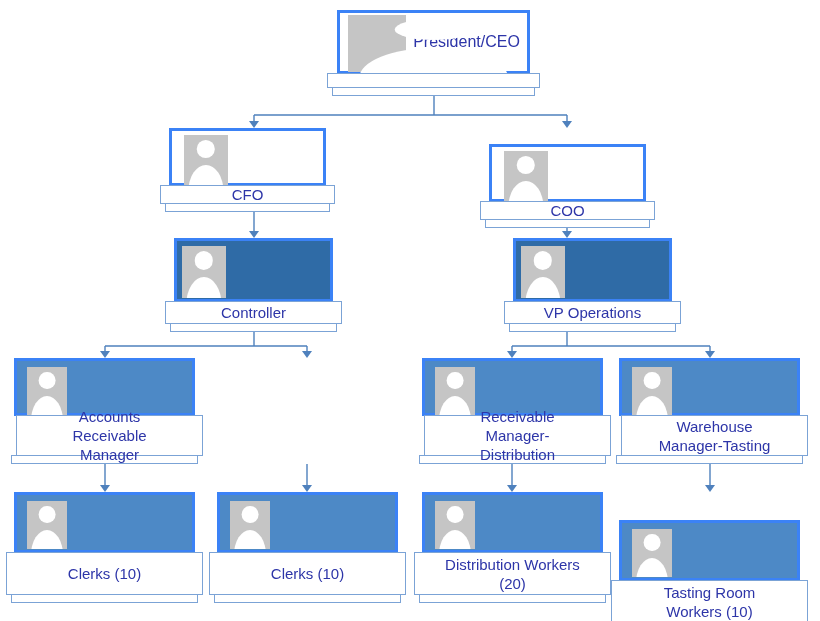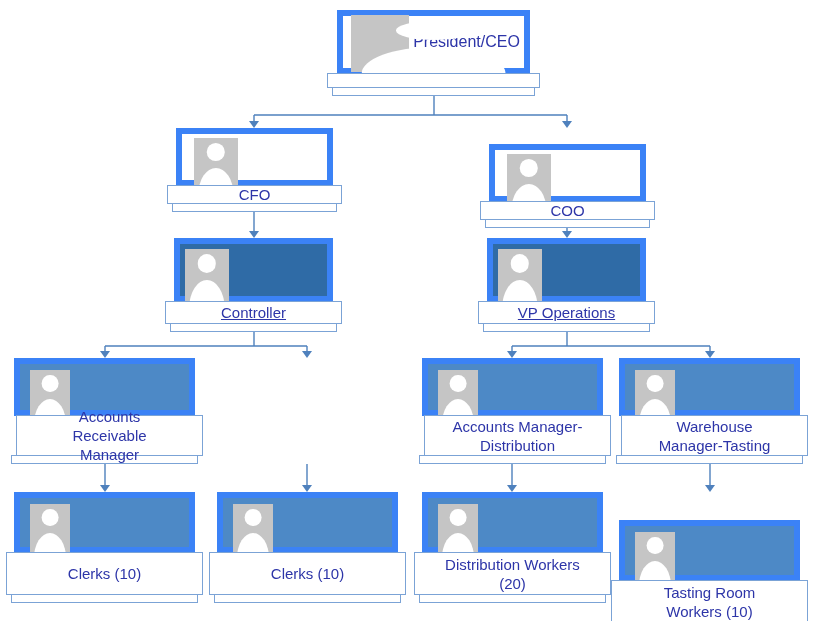--- a/index.html
+++ b/index.html
@@ -6,21 +6,21 @@
   body{
     width:820px;height:621px;position:relative;background:#ffffff;
     font-family:"Liberation Sans",sans-serif;overflow:hidden;
   }
   .stage{position:absolute;left:0;top:0;width:820px;height:621px;}
   svg.connectors{position:absolute;left:0;top:0;pointer-events:none;}
 
   .node{position:absolute;}
   .node-body{
     position:relative;box-sizing:border-box;
-    border:6px solid #3b82f6;background:#ffffff;margin:0 9px;
+    border:3px solid #3b82f6;background:#ffffff;margin:0 9px;
   }
   .node-plate{
     position:relative;box-sizing:border-box;
     border:1px solid #7ba3d6;background:#ffffff;margin-top:-1px;
     display:flex;align-items:center;justify-content:center;text-align:center;
     color:#2d35a8;font-size:15px;line-height:19px;padding:0 26px;
   }
   .node-base{
     box-sizing:border-box;border:1px solid #7ba3d6;background:#ffffff;
     margin:-1px 5px 0 5px;height:9px;
@@ -43,21 +43,21 @@
   .l1 .node-plate{height:15px;padding:0;}
 
   
   .l2 .node-body{height:58px;}
   .l2 .p-icon{width:44px;height:50px;left:12px;top:4px;}
   .l2 .node-plate{height:19px;padding:0;}
 
   
   .l3 .node-body{height:64px;}
   .l3 .p-icon{width:44px;height:52px;left:5px;top:5px;}
-  .l3 .node-plate{height:23px;padding:0;text-decoration:underline;}
+  .l3 .node-plate{height:23px;padding:0;}
 
   
   .l4 .node-body{height:58px;margin:0 8px;}
   .l4 .p-icon{width:40px;height:48px;left:10px;top:6px;}
   .l4 .node-plate{height:41px;margin-left:10px;}
 
   
   .l5 .node-body{height:61px;margin:0 8px;}
   .l5 .p-icon{width:40px;height:48px;left:10px;top:6px;}
   .l5 .node-plate{height:43px;}
@@ -96,21 +96,21 @@
       <span class="p-icon">
           <span class="p-head"></span>
           <span class="p-torso"></span>
         </span>
       <span class="node-label">President/CEO</span>
     </div>
     <div class="node-plate"></div>
     <div class="node-base"></div>
   </div>
 
-  <div class="node l2" style="left:167px;top:128px;width:175px">
+  <div class="node l2" style="left:160px;top:128px;width:175px">
     <div class="node-body">
       <span class="p-icon">
           <span class="p-head"></span>
           <span class="p-torso"></span>
         </span>
     </div>
     <div class="node-plate">
       <span>CFO</span>
     </div>
     <div class="node-base"></div>
@@ -135,21 +135,21 @@
           <span class="p-head"></span>
           <span class="p-torso"></span>
         </span>
     </div>
     <div class="node-plate">
       <span>Controller</span>
     </div>
     <div class="node-base"></div>
   </div>
 
-  <div class="node l3 fill-dark" style="left:478px;top:238px;width:177px">
+  <div class="node l3 fill-dark" style="left:504px;top:238px;width:177px">
     <div class="node-body">
       <span class="p-icon">
           <span class="p-head"></span>
           <span class="p-torso"></span>
         </span>
     </div>
     <div class="node-plate">
       <span>VP Operations</span>
     </div>
     <div class="node-base"></div>
@@ -170,21 +170,21 @@
 
 
   <div class="node l4 fill-blue" style="left:414px;top:358px;width:197px">
     <div class="node-body">
       <span class="p-icon">
           <span class="p-head"></span>
           <span class="p-torso"></span>
         </span>
     </div>
     <div class="node-plate">
-      <span>Accounts Manager-Distribution</span>
+      <span>Receivable Manager-Distribution</span>
     </div>
     <div class="node-base"></div>
   </div>
 
   <div class="node l4 fill-blue" style="left:611px;top:358px;width:197px">
     <div class="node-body">
       <span class="p-icon">
           <span class="p-head"></span>
           <span class="p-torso"></span>
         </span>

